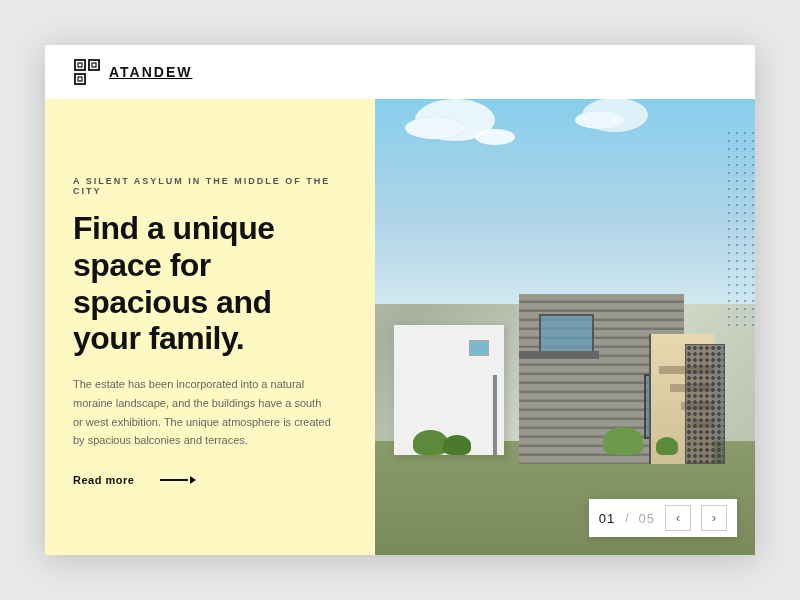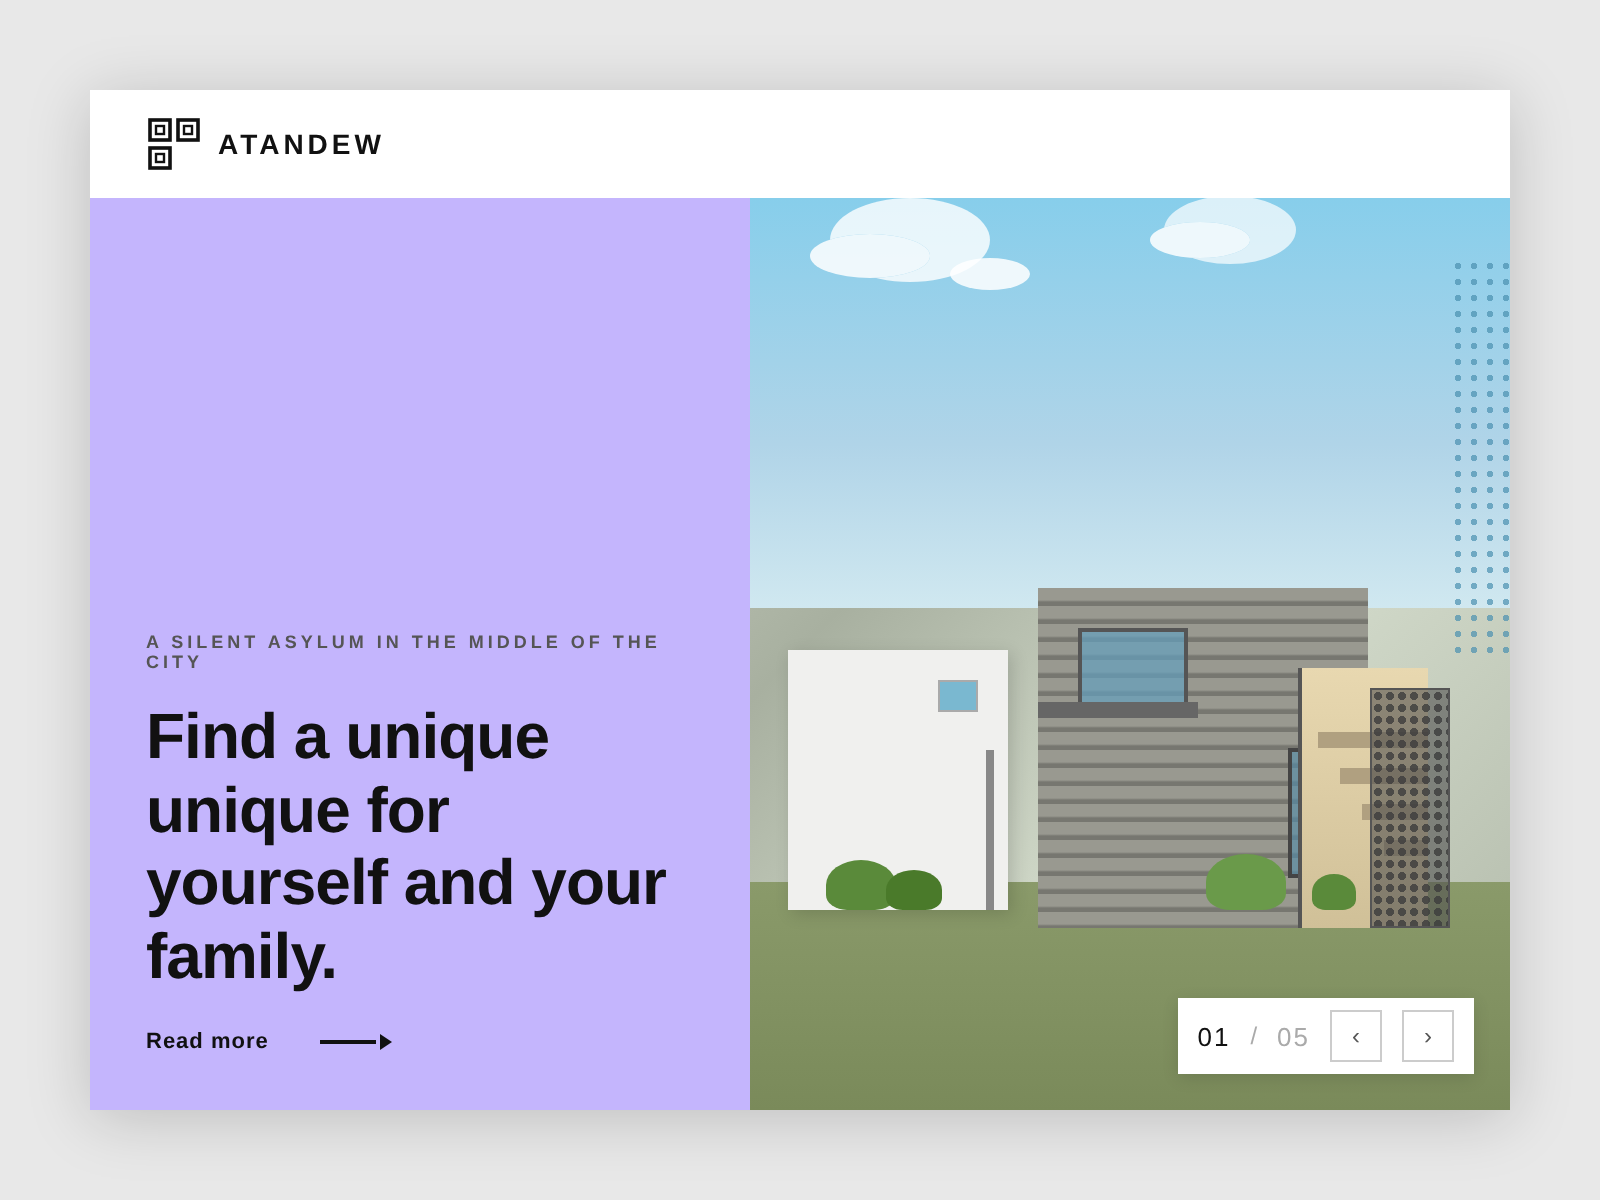--- a/index.html
+++ b/index.html
@@ -35,20 +35,21 @@
       display: flex;
       align-items: center;
       padding: 0 28px;
     }
 
     .logo {
       display: flex;
       align-items: center;
       gap: 8px;
       margin-right: 64px;
+      text-decoration: underline;
     }
 
     .logo-icon {
       width: 28px;
       height: 28px;
     }
 
     .logo-text {
       font-size: 14px;
       font-weight: 700;
@@ -86,22 +87,22 @@
       display: flex;
     }
 
     
     .left-panel {
       width: 330px;
       min-width: 330px;
       padding: 36px 28px 28px 28px;
       display: flex;
       flex-direction: column;
-      justify-content: flex-end;
-      background: #c4b5fd;
+      justify-content: center;
+      background: #fef9c3;
       position: relative;
       z-index: 5;
     }
 
     .subtitle {
       font-size: 9px;
       font-weight: 700;
       letter-spacing: 2px;
       color: #555;
       text-transform: uppercase;
@@ -408,21 +409,22 @@
         <rect x="5" y="19" width="4" height="4" stroke="#111" stroke-width="1.2" fill="none"></rect>
       </svg>
       <span class="logo-text">ATANDEW</span>
     </div>
   </header>
 
   <main class="main">
 
     <div class="left-panel">
       <p class="subtitle">A SILENT ASYLUM IN THE MIDDLE OF THE CITY</p>
-      <h1 class="headline">Find a unique unique for yourself and your family.</h1>
+      <h1 class="headline">Find a unique space for spacious and your family.</h1>
+      <p class="description">The estate has been incorporated into a natural moraine landscape, and the buildings have a south or west exhibition. The unique atmosphere is created by spacious balconies and terraces.</p>
       <a class="read-more">
         <span>Read more</span>
         <span class="read-more-arrow">
           <span class="arrow-line"></span>
             <span class="arrow-head"></span>
         </span>
       </a>
     </div>
 
     <div class="right-panel">

